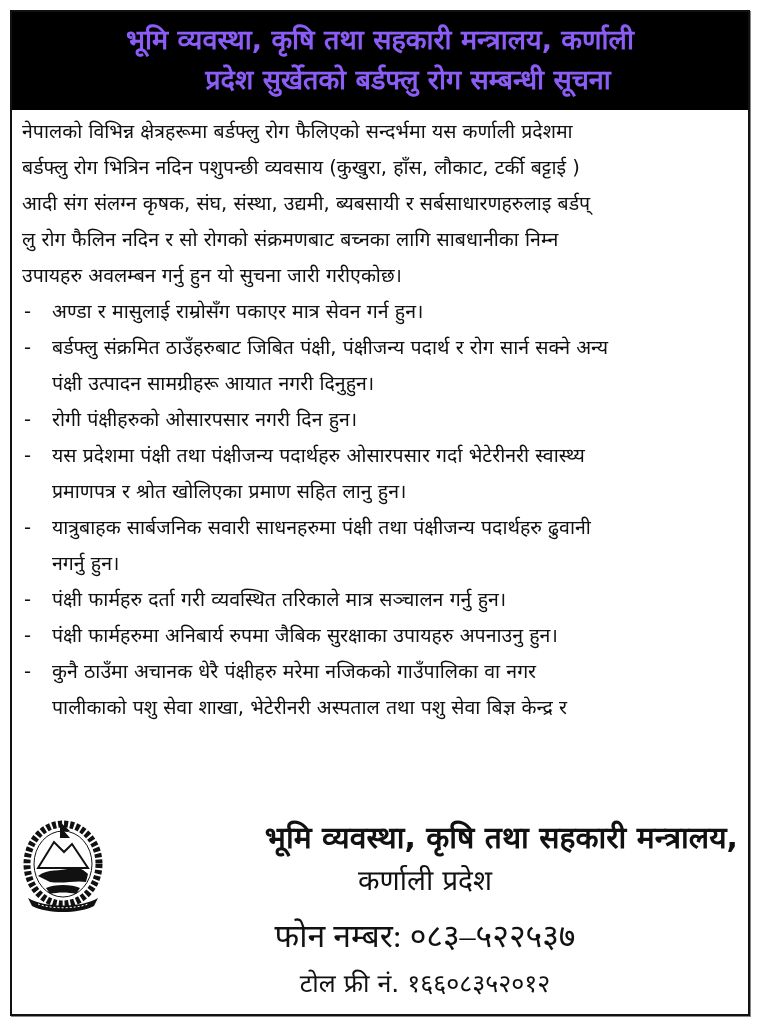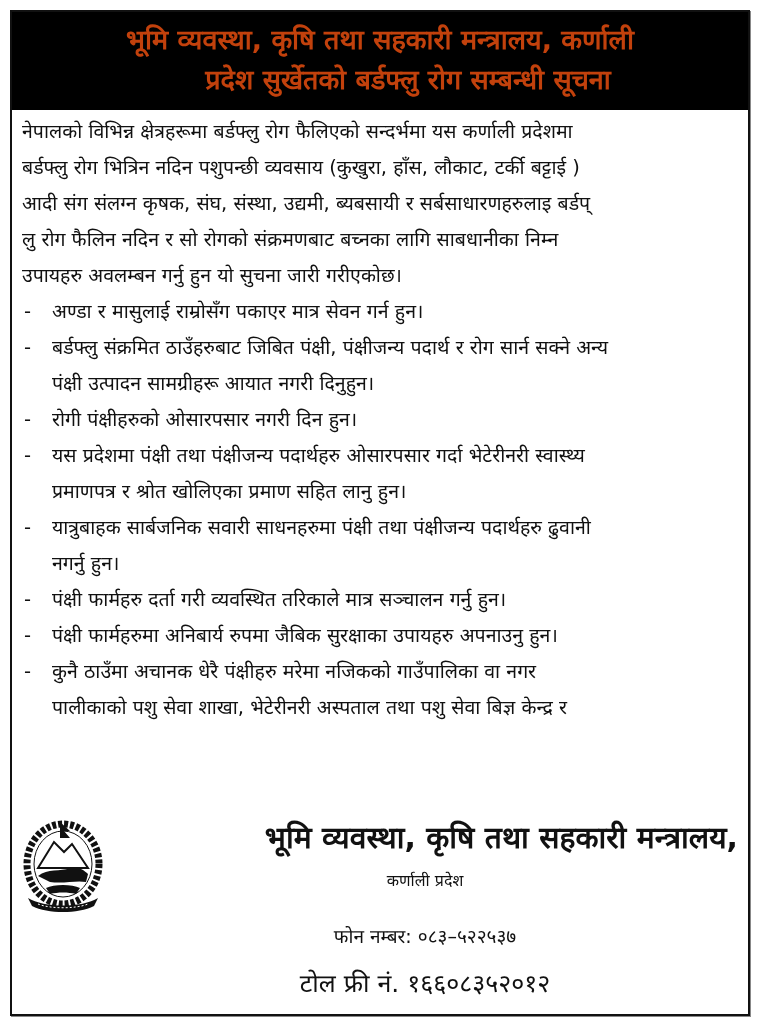--- a/index.html
+++ b/index.html
@@ -1,40 +1,40 @@
 <!DOCTYPE html>
 <html><head>
 <meta charset="utf-8">
 <style>
   html, body { margin: 0; padding: 0; background: #ffffff; }
   body { width: 759px; height: 1024px; position: relative; overflow: hidden;
          font-family: "DejaVu Sans", "Liberation Sans", sans-serif; color: #111; }
   .frame { position: absolute; left: 10px; top: 10px; width: 736px; height: 1002px;
            border: 2px solid #111; box-shadow: 1px 1px 0 #888; }
   .header { position: absolute; left: 0; top: 0; right: 0; height: 98px; background: #000;
-            color: #c2410c; text-align: center; font-weight: bold; }
+            color: #8b5cf6; text-align: center; font-weight: bold; }
   .header .line { font-size: 27px; line-height: 40px; white-space: nowrap; }
   .header .line1 { margin-top: 8px; }
   .header .line2 { padding-left: 12px; margin-left: 44px; }
   .body { position: absolute; left: 0; top: 98px; right: 0; padding: 0 6px 0 10px; }
   .para { font-size: 19.5px; line-height: 36px; margin-top: 4px; text-align: justify;
           text-align-last: left; }
   .para .pline { display: block; white-space: nowrap; overflow: hidden; }
   .bullets { margin: 0; padding: 0; list-style: none; }
   .bullet { position: relative; padding-left: 30px; font-size: 19.5px; line-height: 36px; }
   .bullet .dash { position: absolute; left: 2px; top: 0; }
   .bullet .bline { display: block; white-space: nowrap; overflow: hidden; }
   .footer { position: absolute; left: 0; right: 0; top: 798px; height: 204px; }
   .emblem { position: absolute; left: 8px; top: 6px; width: 86px; height: 96px; }
   .f-title { position: absolute; left: 100px; right: 10px; top: 8px; text-align: right;
              font-size: 30px; font-weight: bold; line-height: 40px; white-space: nowrap; }
   .f-prov { position: absolute; left: 100px; right: 10px; top: 54px; text-align: center;
-            font-size: 16px; line-height: 34px; }
+            font-size: 28px; line-height: 34px; }
   .f-phone { position: absolute; left: 100px; right: 10px; top: 108px; text-align: center;
-             font-size: 19px; line-height: 36px; white-space: nowrap; }
+             font-size: 32px; line-height: 36px; white-space: nowrap; font-family: Liberation Serif, serif; }
   .f-toll { position: absolute; left: 100px; right: 10px; top: 156px; text-align: center;
             font-size: 25px; line-height: 36px; white-space: nowrap; }
 </style>
 </head>
 <body>
 
 <div class="frame">
 
   <div class="header">
     <div class="line line1">भूमि व्यवस्था, कृषि तथा सहकारी मन्त्रालय, कर्णाली</div>

